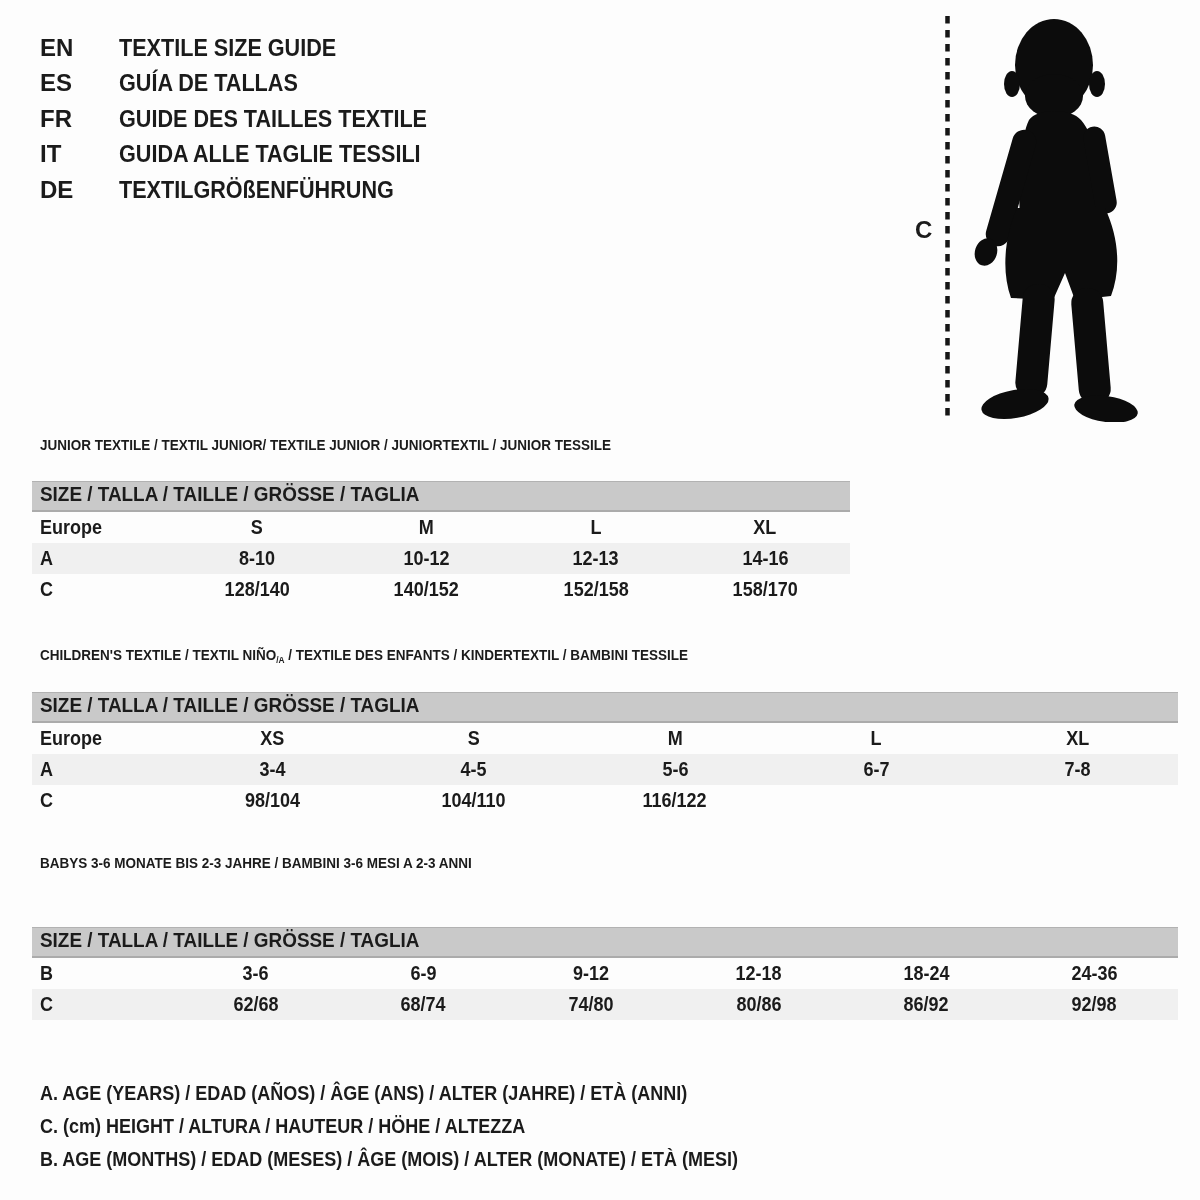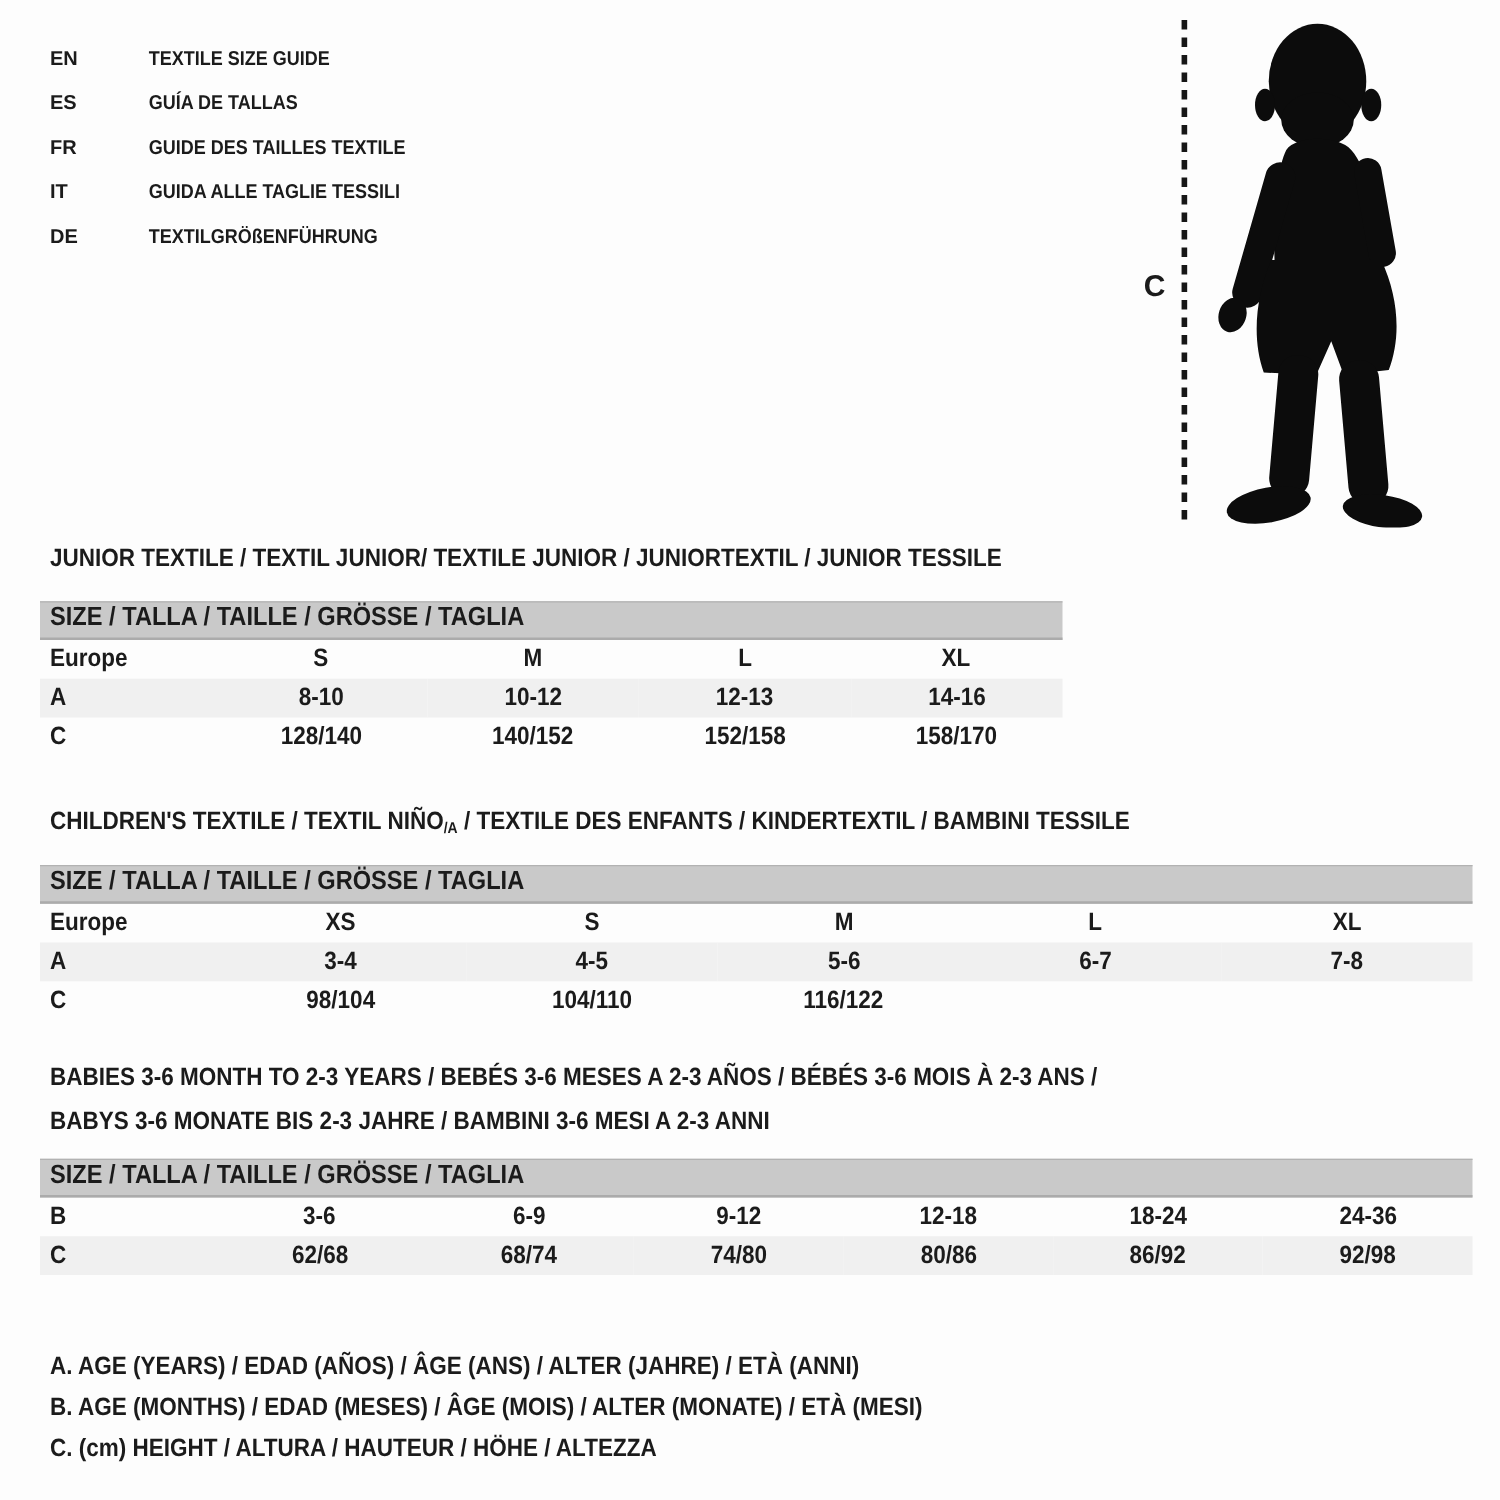--- a/index.html
+++ b/index.html
@@ -10,30 +10,30 @@
     color: #1b1b1b;
     font-family: "Liberation Sans", sans-serif;
     font-weight: 700;
     overflow: hidden;
   }
   .cond { display: inline-block; transform: scaleX(0.9); transform-origin: 0 50%; white-space: nowrap; }
   .cond.cc { transform-origin: 50% 50%; }
 
   
   .lang-block { position: absolute; left: 40px; top: 30px; }
-  .lang-row { display: grid; grid-template-columns: 79px auto; height: 35.5px; align-items: center; font-size: 16px; }
+  .lang-row { display: grid; grid-template-columns: 79px auto; height: 35.5px; align-items: center; font-size: 24px; }
 
   
   .figure { position: absolute; left: 895px; top: 10px; width: 260px; height: 420px; }
   .measure-line { position: absolute; left: 48px; top: 6px; }
   .c-label { position: absolute; left: 20px; top: 206px; font-size: 24px; }
   .silhouette { position: absolute; left: 58px; top: 2px; }
 
   
-  .section-title { position: absolute; left: 40px; font-size: 20px; }
+  .section-title { position: absolute; left: 40px; font-size: 15px; }
   .section-title .sub { font-size: 0.62em; position: relative; top: 0.28em; }
   .two-line { line-height: 35px; }
 
   .size-table { position: absolute; left: 32px; display: grid; }
   .t-junior   { top: 481px; width: 818px;  grid-template-columns: 140px repeat(4, 1fr); }
   .t-children { top: 692px; width: 1146px; grid-template-columns: 140px repeat(5, 1fr); }
   .t-babies   { top: 927px; width: 1146px; grid-template-columns: 140px repeat(6, 1fr); }
 
   .thead {
     grid-column: 1 / -1; height: 31px;
@@ -219,21 +219,20 @@
     </div>
   <div class="cell">
       <span class="cond cc">104/110</span>
     </div>
   <div class="cell">
       <span class="cond cc">116/122</span>
     </div>
 </div>
 
 <div class="section-title two-line" style="top:845px">
-  <div><span class="cond">BABIES 3-6 MONTH TO 2-3 YEARS / BEBÉS 3-6 MESES A 2-3 AÑOS / BÉBÉS 3-6 MOIS À 2-3 ANS /</span></div>
   <div><span class="cond">BABYS 3-6 MONATE BIS 2-3 JAHRE / BAMBINI 3-6 MESI A 2-3 ANNI</span></div>
 </div>
 <div class="size-table t-babies">
   <div class="thead">
     <span class="cond">SIZE / TALLA / TAILLE / GRÖSSE / TAGLIA</span>
   </div>
   <div class="rlabel">
       <span class="cond">B</span>
     </div>
   <div class="cell">
@@ -276,18 +275,18 @@
   <div class="cell shaded">
       <span class="cond cc">92/98</span>
     </div>
 </div>
 
 <div class="legend">
   <div class="legend-line">
       <span class="cond">A. AGE (YEARS) / EDAD (AÑOS) / ÂGE (ANS) / ALTER (JAHRE) / ETÀ (ANNI)</span>
     </div>
   <div class="legend-line">
+      <span class="cond">C. (cm) HEIGHT / ALTURA / HAUTEUR / HÖHE / ALTEZZA</span>
+    </div>
+  <div class="legend-line">
       <span class="cond">B. AGE (MONTHS) / EDAD (MESES) / ÂGE (MOIS) / ALTER (MONATE) / ETÀ (MESI)</span>
     </div>
-  <div class="legend-line">
-      <span class="cond">C. (cm) HEIGHT / ALTURA / HAUTEUR / HÖHE / ALTEZZA</span>
-    </div>
 </div>
 
 </body></html>

